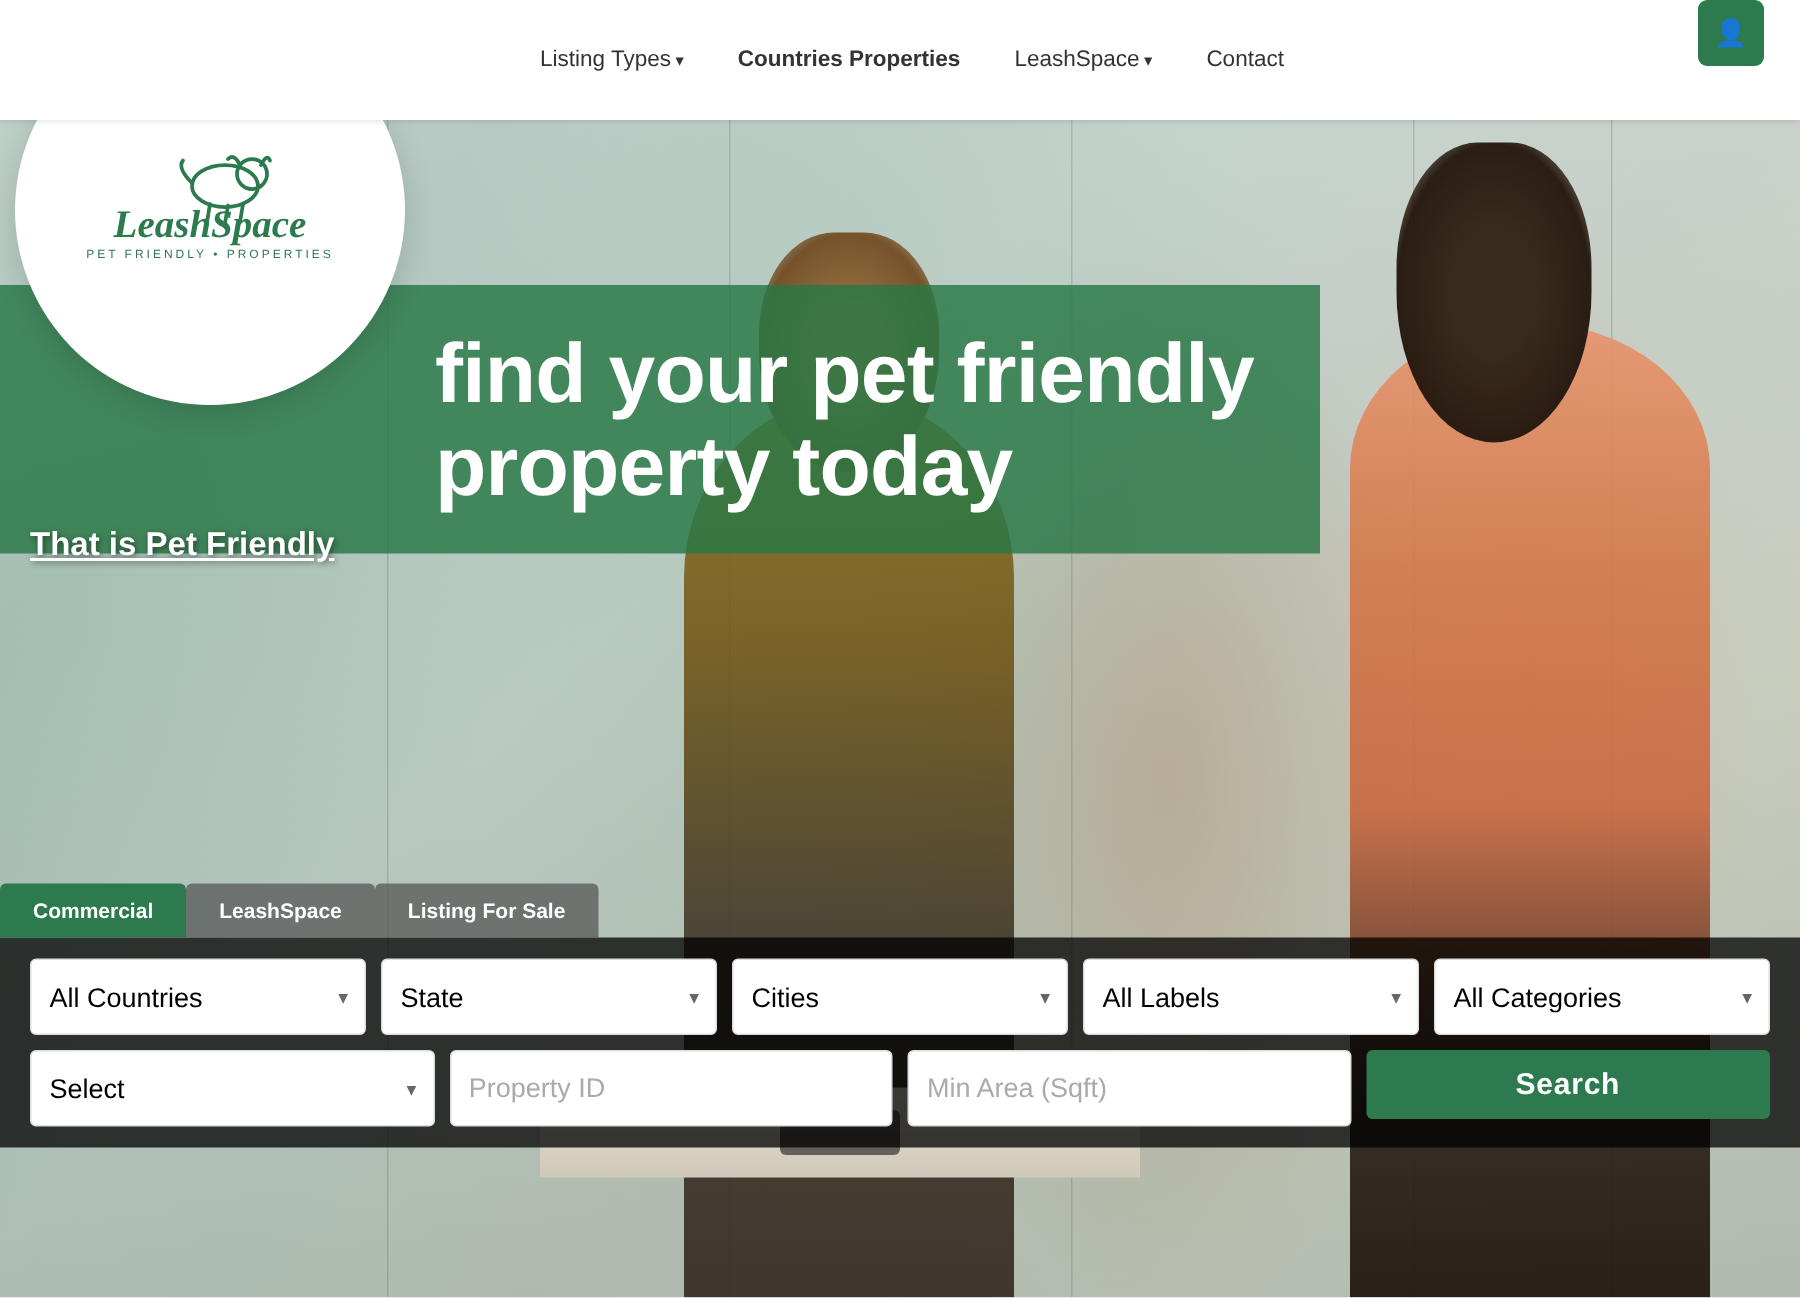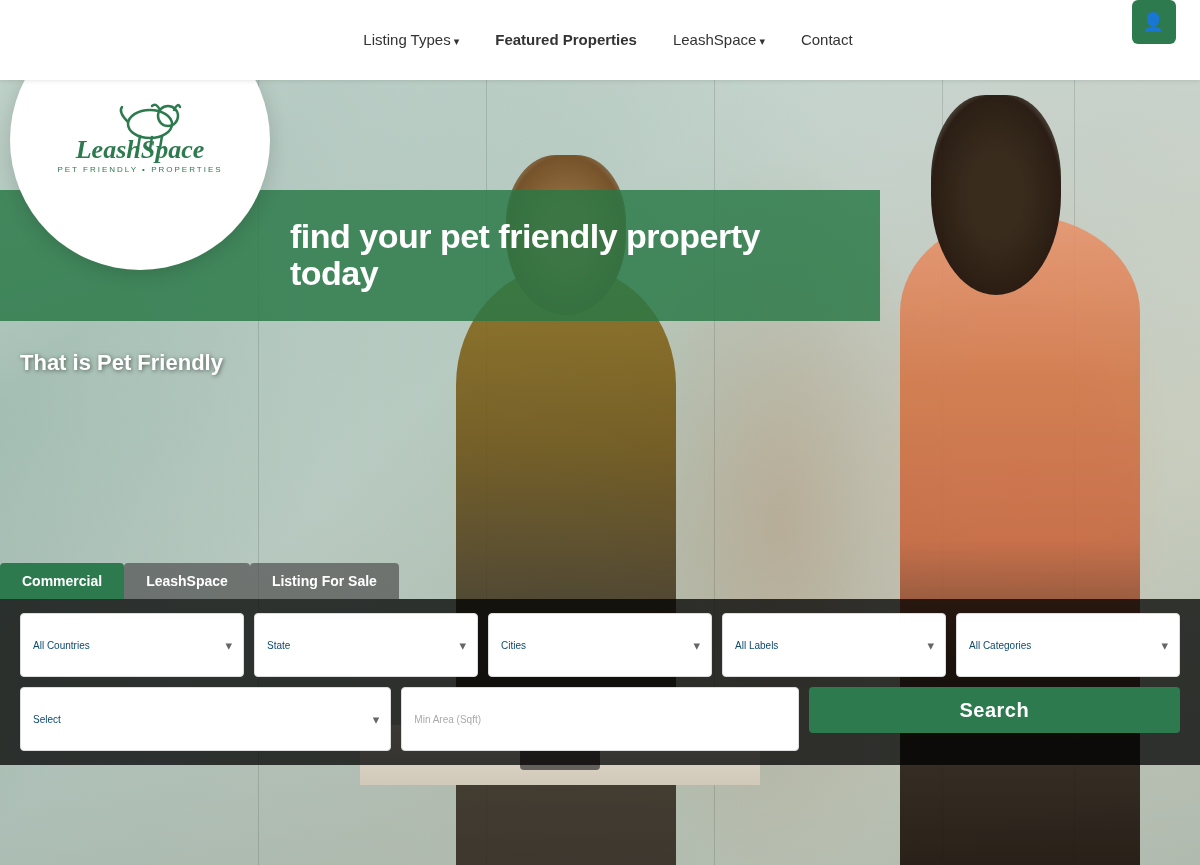--- a/index.html
+++ b/index.html
@@ -182,36 +182,37 @@
     .green-band {
       position: absolute;
       top: 190px;
       left: 0;
       right: 320px;
       background: rgba(40, 120, 70, 0.82);
       padding: 28px 30px 28px 290px;
       z-index: 30;
     }
     .hero-title {
-      font-size: 34px;
+      font-size: 56px;
       font-weight: 800;
       color: #fff;
       line-height: 1.1;
       letter-spacing: -0.5px;
     }
 
     .hero-subtitle {
       position: absolute;
       top: 350px;
       left: 20px;
       color: #fff;
       font-size: 22px;
       font-weight: 600;
       z-index: 30;
       text-shadow: 1px 1px 4px rgba(0,0,0,0.5);
+      text-decoration: underline;
     }
 
     
     .search-panel {
       position: absolute;
       bottom: 100px;
       left: 0;
       right: 0;
       z-index: 50;
     }
@@ -245,26 +246,26 @@
       display: flex;
       flex-direction: column;
       gap: 10px;
     }
     .search-row {
       display: flex;
       gap: 10px;
     }
     .search-select, .search-input {
       flex: 1;
-      height: 64px;
+      height: 51px;
       border: 1px solid #ddd;
       border-radius: 4px;
       background: #fff;
-      font-size: 10px;
-      color: #0c4a6e;
+      font-size: 18px;
+      color: #000000;
       padding: 0 12px;
       cursor: pointer;
       appearance: none;
       -webkit-appearance: none;
     }
     .search-select-wrapper {
       flex: 1;
       position: relative;
     }
     .search-select-wrapper::after {
@@ -331,21 +332,21 @@
 </div>
 
 <nav class="navbar">
   <div style="width:60px;height:60px;"></div>
 
   <ul class="navbar-links">
     <li>
       <a href="#" class="has-arrow">Listing Types</a>
     </li>
     <li>
-      <a href="#" class="featured">Featured Properties</a>
+      <a href="#" class="featured">Countries Properties</a>
     </li>
     <li>
       <a href="#" class="has-arrow">LeashSpace</a>
     </li>
     <li>
       <a href="#">Contact</a>
     </li>
   </ul>
 
   <button class="navbar-user-btn">
@@ -442,17 +443,18 @@
     </div>
 
     <div class="search-row">
       <div class="search-select-wrapper">
         <select class="search-select">
           <option>Select</option>
           <option>Option 1</option>
           <option>Option 2</option>
         </select>
       </div>
+      <input type="text" class="search-input" placeholder="Property ID" style="">
       <input type="text" class="search-input" placeholder="Min Area (Sqft)" style="">
       <button class="search-btn">Search</button>
     </div>
   </div>
 </div>
 
 </body></html>

